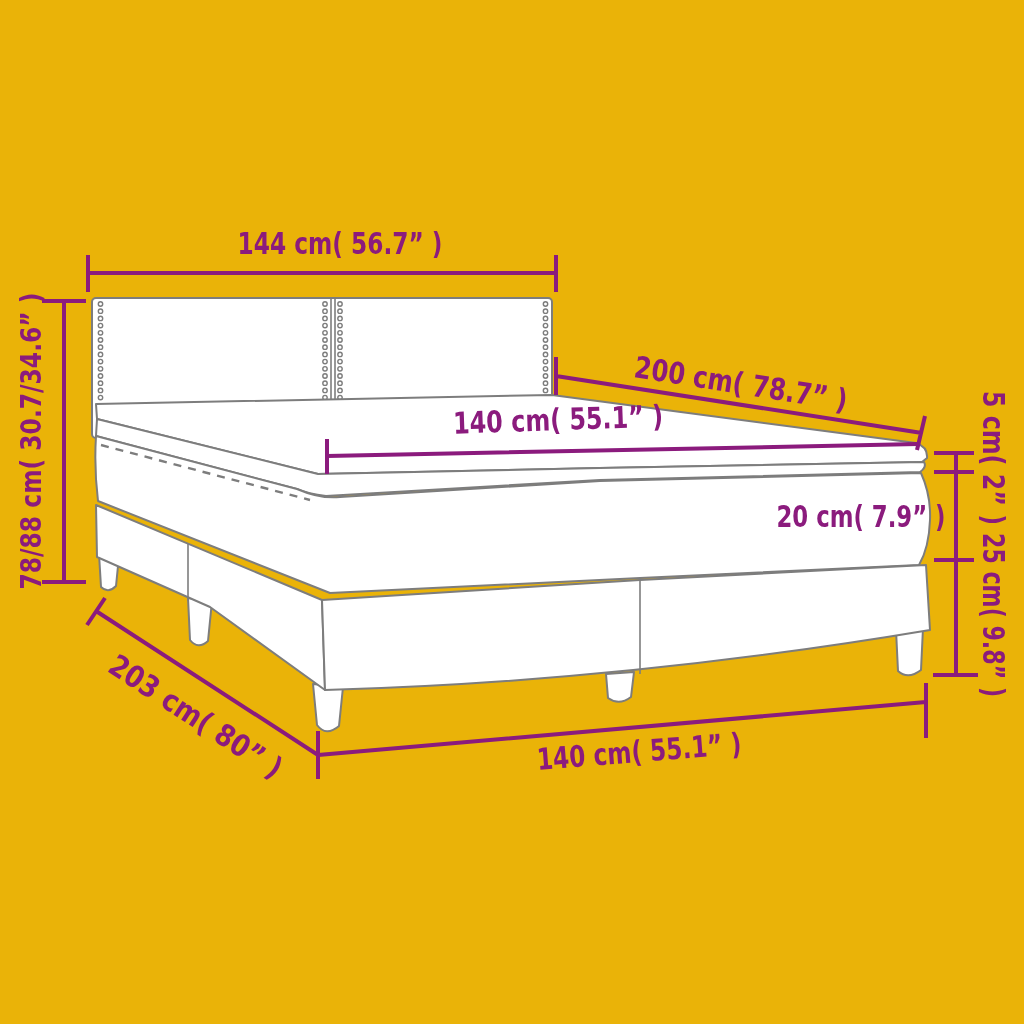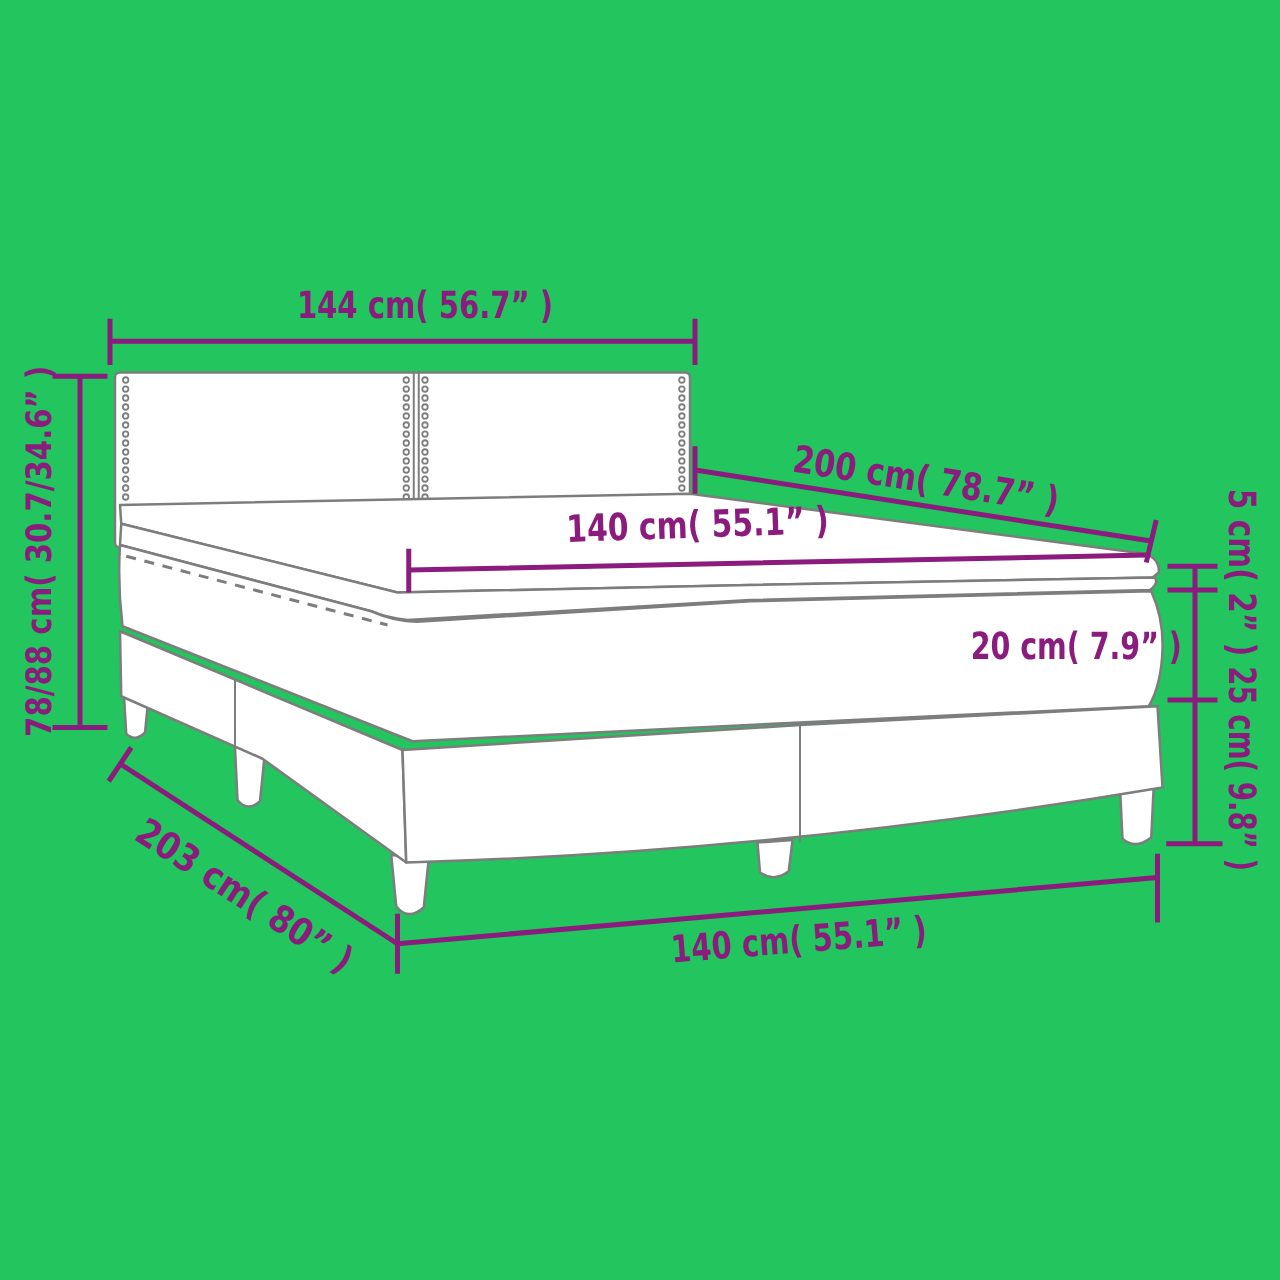--- a/index.html
+++ b/index.html
@@ -1,16 +1,16 @@
 <!DOCTYPE html>
 <html style="--accent: #8B1B7D; --outline: #7d7d7d;"><head>
 <meta charset="utf-8">
 <style>
   html,body{margin:0;padding:0;background:#ffffff;}
-  .stage{width:1024px;height:1024px;position:relative;background:#22c55e;overflow:hidden;}
+  .stage{width:1024px;height:1024px;position:relative;background:#eab308;overflow:hidden;}
   svg{display:block;}
   .bed{fill:#ffffff;stroke:var(--outline,#7d7d7d);stroke-width:2;stroke-linejoin:round;}
   .bed-thin{fill:none;stroke:var(--outline,#7d7d7d);stroke-width:1.6;}
   .studs circle{fill:none;stroke:var(--outline,#7d7d7d);stroke-width:1.4;}
   .zipper{fill:none;stroke:var(--outline,#7d7d7d);stroke-width:2.4;stroke-dasharray:8 7;}
   .dim{fill:none;stroke:var(--accent,#8B1B7D);stroke-width:4;stroke-linecap:butt;}
   .dimtext{fill:var(--accent,#8B1B7D);font-family:"DejaVu Sans","Liberation Sans",sans-serif;
            font-weight:bold;}
 </style>
 </head>

